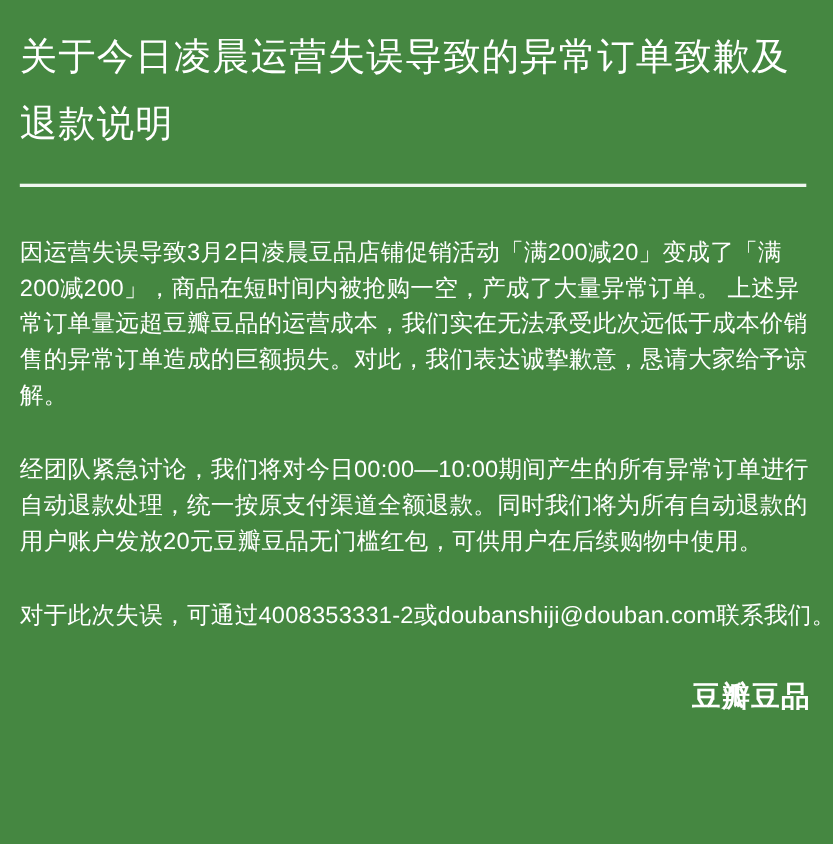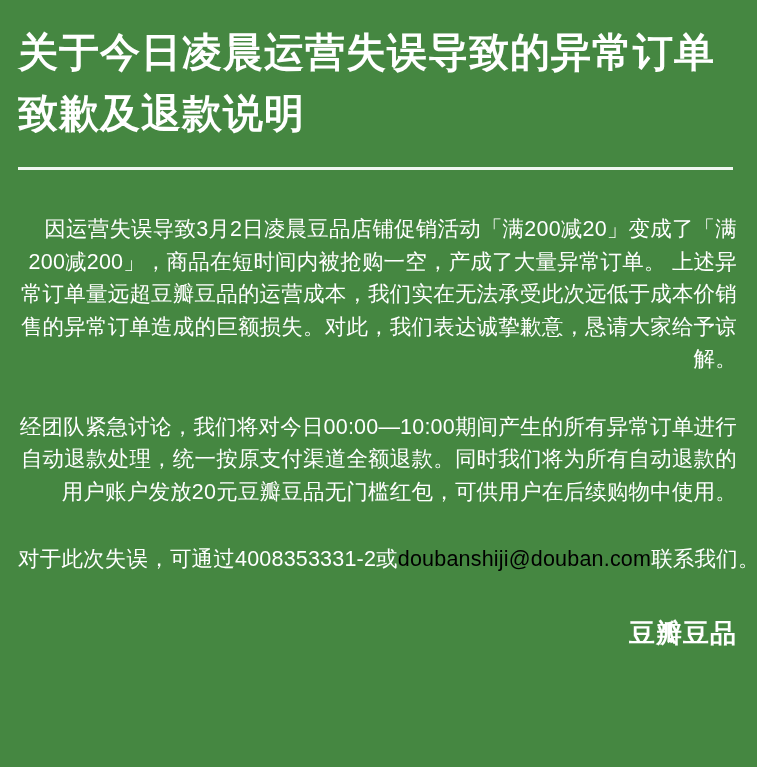--- a/index.html
+++ b/index.html
@@ -16,49 +16,48 @@
     box-sizing: border-box;
     width: 757px;
     height: 767px;
     padding: 22px 20px 0 18px;
     overflow: hidden;
     background: #458741;
   }
   .title {
     margin: 0;
     color: #ffffff;
-    font-size: 40px;
+    font-size: 34px;
     line-height: 61px;
-    font-weight: 700;
+    font-weight: 400;
     letter-spacing: 1px;
   }
   .divider {
     margin-top: 23px;
     height: 3px;
     width: 715px;
     background: rgba(255,255,255,0.92);
     border: none;
   }
   .para {
     margin: 35px 0 0 0;
     color: #ffffff;
     font-size: 21.5px;
     line-height: 32.5px;
     font-weight: 400;
     letter-spacing: 0.2px;
-    text-align: right;
   }
   .divider + .para {
     margin-top: 43px;
   }
   .contact {
     white-space: nowrap;
   }
   .email-link {
-    color: #000000;
+    color: #ffffff;
     text-decoration: none;
     cursor: pointer;
   }
   .signature {
     margin-top: 40px;
     text-align: right;
     color: #ffffff;
     font-size: 26px;
     font-weight: 700;
     letter-spacing: 1px;

